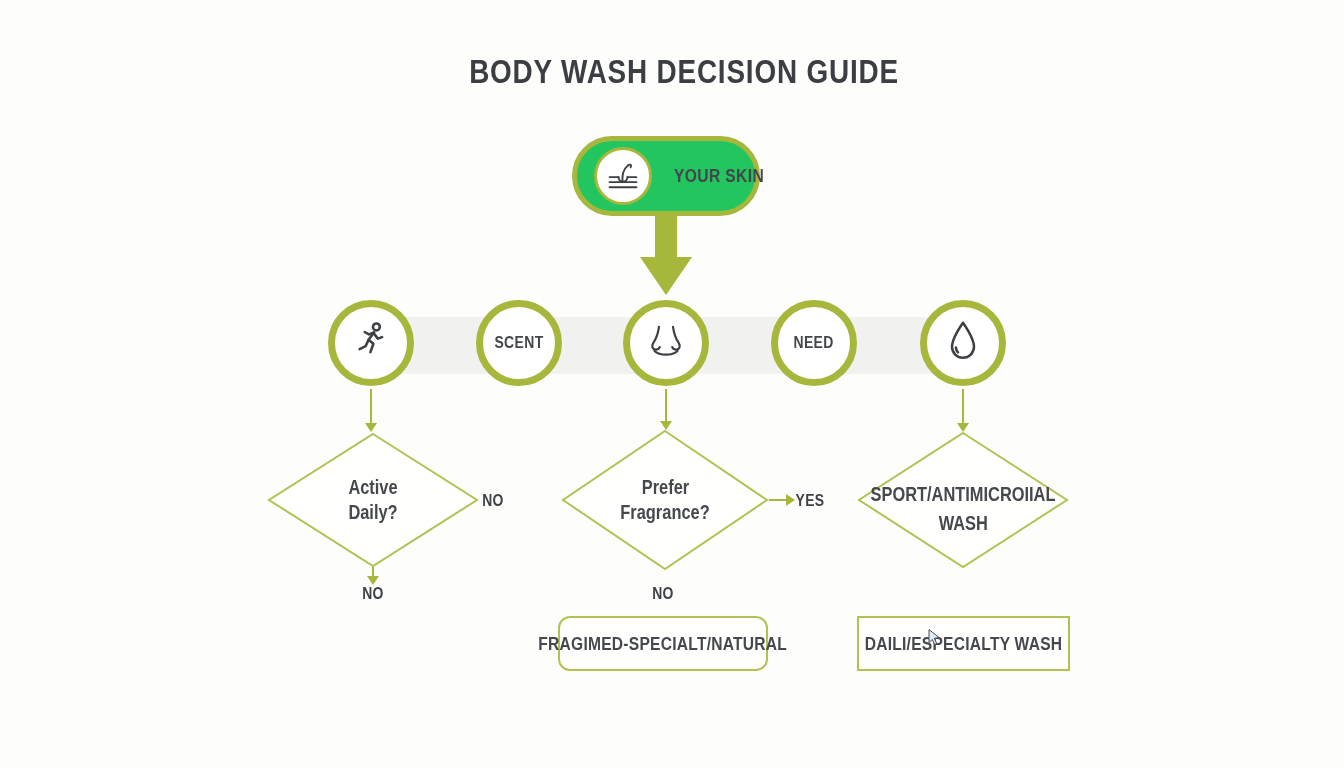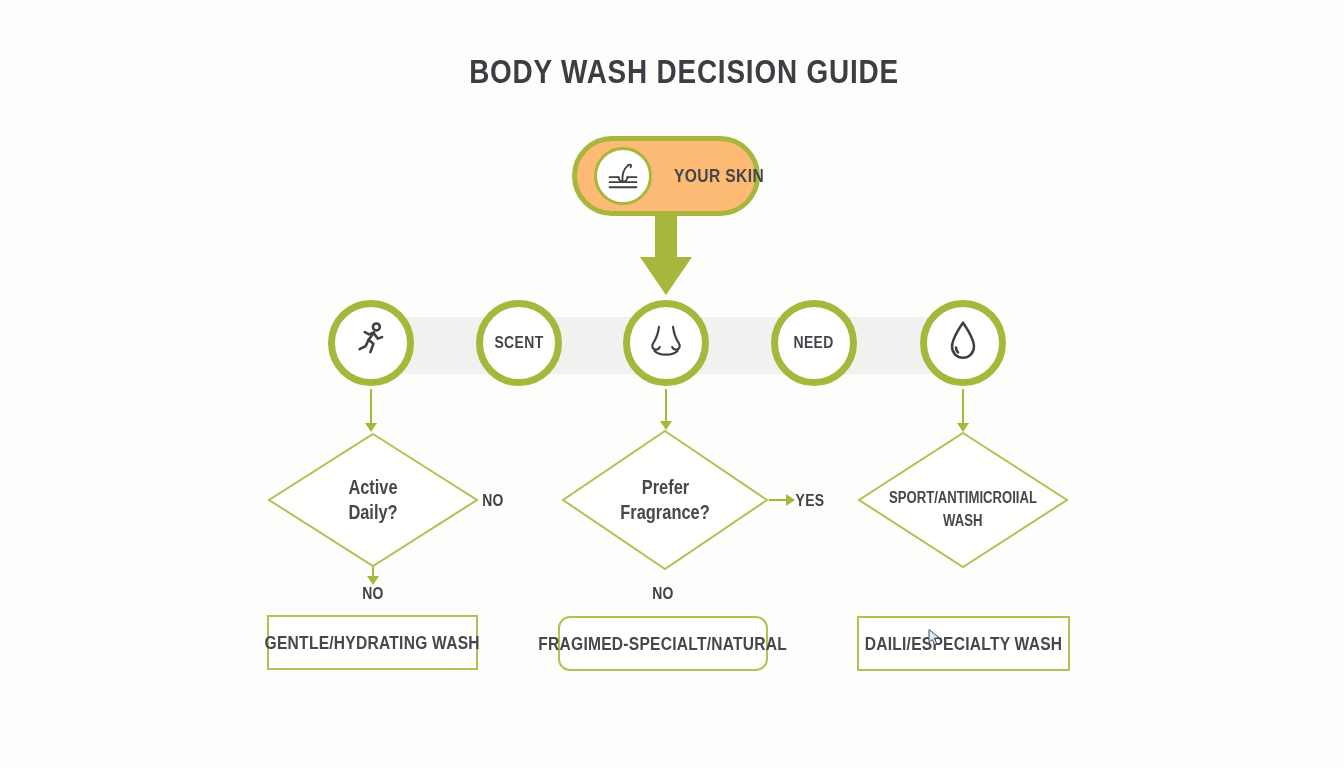--- a/index.html
+++ b/index.html
@@ -13,36 +13,36 @@
   .center{transform:translate(-50%,-50%);}
   .condense{display:inline-block;transform:scaleX(0.82);transform-origin:center;white-space:nowrap;}
   .title{
     font-size:34px;font-weight:700;letter-spacing:1px;color:#3b3e42;
     text-align:center;width:100%;top:52px;left:0;margin-left:12px;
   }
   .band{left:398px;top:317px;width:536px;height:57px;background:#f1f1f0;}
   .overlay{left:0;top:0;pointer-events:none;}
   .pill{
     left:572px;top:136px;width:188px;height:80px;box-sizing:border-box;
-    background:#fdba74;border:5px solid #a6b73c;border-radius:40px;
+    background:#22c55e;border:5px solid #a6b73c;border-radius:40px;
     display:flex;align-items:center;gap:12px;padding-left:17px;
   }
   .pill-icon-circle{
     width:58px;height:58px;box-sizing:border-box;border:3px solid #a6b73c;
     border-radius:50%;background:#fff;display:flex;align-items:center;justify-content:center;flex:0 0 auto;
   }
   .pill-label{font-size:19px;font-weight:700;letter-spacing:0.5px;color:#43464b;}
   .node{
     box-sizing:border-box;width:86px;height:86px;border-radius:50%;
     border:7px solid #a6b73c;background:#ffffff;
     display:flex;align-items:center;justify-content:center;top:300px;text-align:right;
   }
   .node-label{font-size:17px;font-weight:700;letter-spacing:0.5px;color:#43464b;}
   .q-text{text-align:center;font-size:20px;font-weight:700;line-height:1.25;color:#45484c;}
-  .q-text-small{text-align:center;font-size:16px;font-weight:700;line-height:1.45;color:#45484c;}
+  .q-text-small{text-align:center;font-size:20px;font-weight:700;line-height:1.45;color:#45484c;}
   .branch-label{font-size:17px;font-weight:700;letter-spacing:0.5px;color:#3f4246;}
   .outcome{
     box-sizing:border-box;height:55px;border:2px solid #b2c153;background:#fffffe;
     display:flex;align-items:center;justify-content:center;
   }
   .outcome-label{font-size:19px;font-weight:700;letter-spacing:0.3px;color:#45484c;}
   .icon-stroke{stroke:#3c3f43;fill:none;stroke-width:1.7;stroke-linecap:round;stroke-linejoin:round;}
 </style>
 </head>
 <body>
@@ -177,25 +177,20 @@
   <div class="abs center branch-label" style="left:810px;top:501px;">
     <span class="condense">YES</span>
   </div>
   <div class="abs center branch-label" style="left:373px;top:594px;">
     <span class="condense">NO</span>
   </div>
   <div class="abs center branch-label" style="left:663px;top:594px;">
     <span class="condense">NO</span>
   </div>
 
-  <div class="abs outcome" style="left:267px;top:615px;width:211px;">
-    <span class="outcome-label">
-      <span class="condense">GENTLE/HYDRATING WASH</span>
-    </span>
-  </div>
   <div class="abs outcome" style="left:558px;top:616px;width:210px;border-radius:12px;">
     <span class="outcome-label">
       <span class="condense">FRAGIMED-SPECIALT/NATURAL</span>
     </span>
   </div>
   <div class="abs outcome" style="left:857px;top:616px;width:213px;">
     <span class="outcome-label">
       <span class="condense">DAILI/ESPECIALTY WASH</span>
     </span>
   </div>

